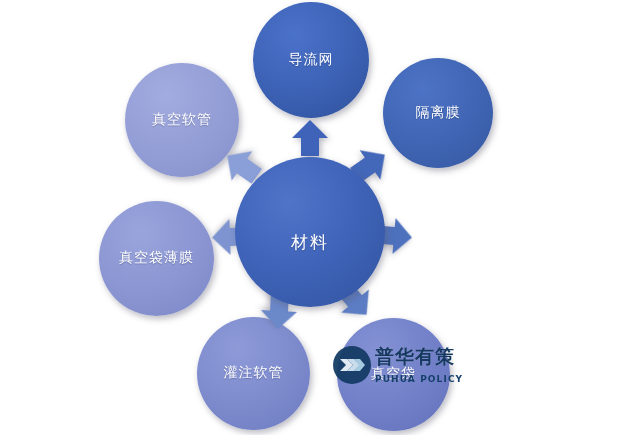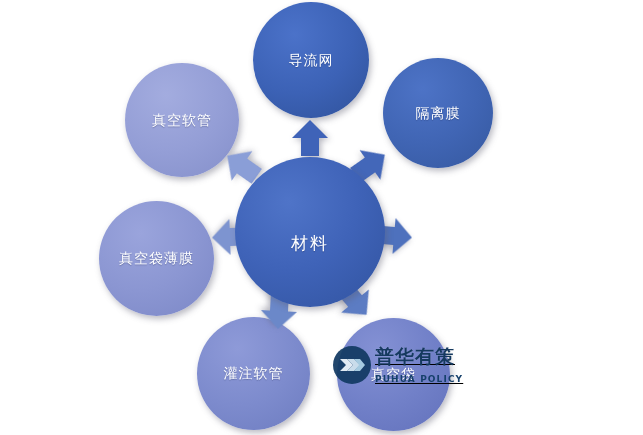--- a/index.html
+++ b/index.html
@@ -29,20 +29,21 @@
     color: #ffffff;
     box-sizing: border-box;
     box-shadow: 2px 3px 6px rgba(90,90,110,0.42);
   }
   .node .label {
     display: block;
     line-height: 1.32;
     letter-spacing: 1px;
     text-shadow: 0 1px 1px rgba(20,30,70,0.30);
     padding: 0 6px;
+    font-family: Liberation Serif, serif;
   }
 
   
   #hub {
     left: 235px;
     top: 157px;
     width: 150px;
     height: 150px;
     background: radial-gradient(circle at 36% 30%, #4f74c8 0%, #3f63b8 48%, #31539f 100%);
     z-index: 6;
@@ -124,21 +125,20 @@
     flex: 0 0 auto;
     display: flex;
     align-items: center;
     justify-content: center;
     opacity: 0.93;
   }
   #wm-logo svg { width: 26px; height: 20px; display: block; }
   #wm-text {
     margin-left: 4px;
     line-height: 1;
-    text-decoration: underline;
   }
   #wm-cn {
     display: block;
     font-size: 19px;
     font-weight: bold;
     color: #15395f;
     letter-spacing: 1px;
     text-shadow: 0 0 1px rgba(255,255,255,0.25);
   }
   #wm-en {

